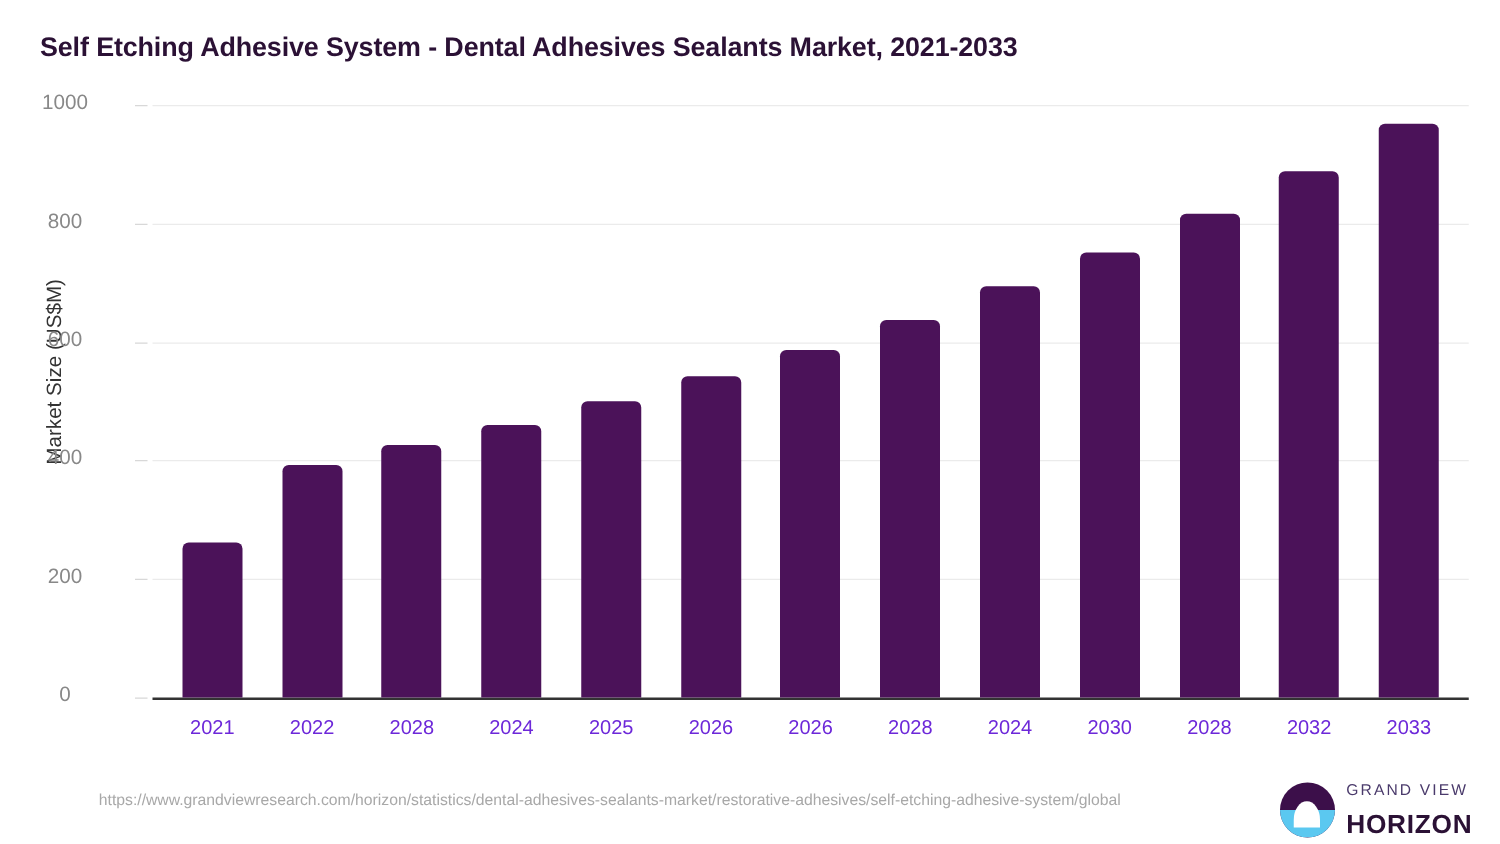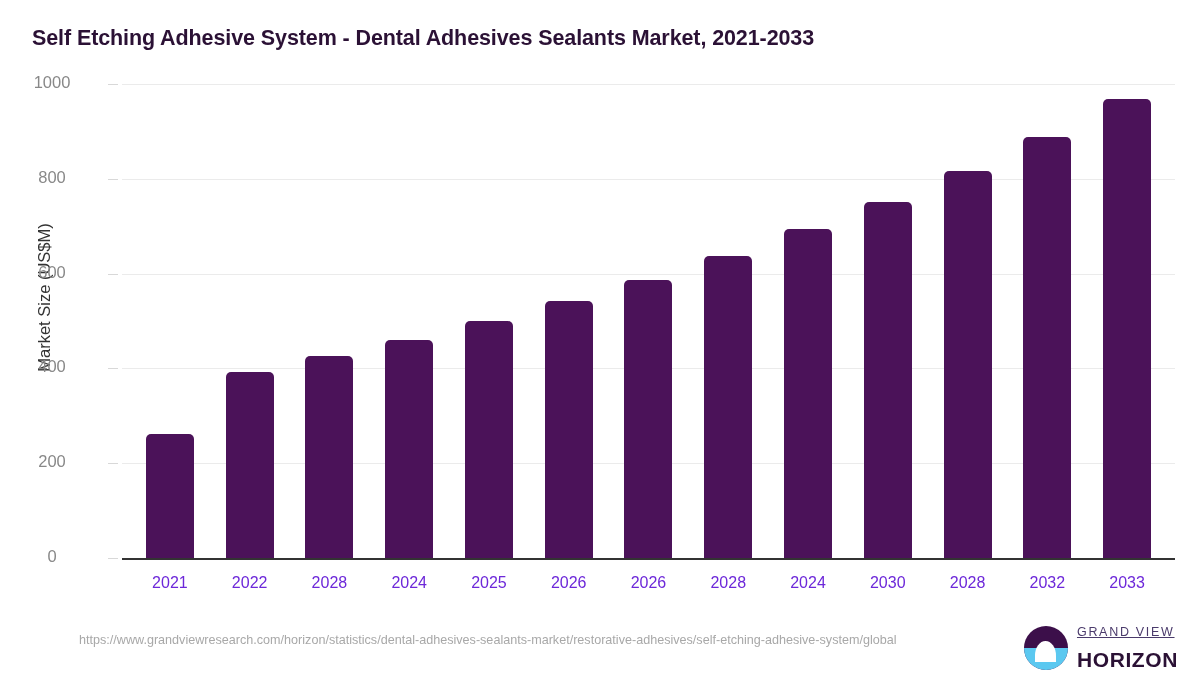--- a/index.html
+++ b/index.html
@@ -192,21 +192,20 @@
     border-radius: 2px;
   }
   .logo-mark .ray1 { width: 17px; margin-left: -8.5px; top: 55%; }
   .logo-mark .ray2 { width: 12px; margin-left: -6px;   top: 66%; }
   .logo-text { display: flex; flex-direction: column; line-height: 1; }
   .logo-top {
     font-size: 12.5px;
     letter-spacing: 1.7px;
     color: #4a3a6b;
     font-weight: normal;
-    text-decoration: underline;
   }
   .logo-bottom {
     font-size: 21px;
     letter-spacing: 0.6px;
     color: #2b1135;
     font-weight: bold;
     margin-top: 10px;
   }
 </style>
 </head>

